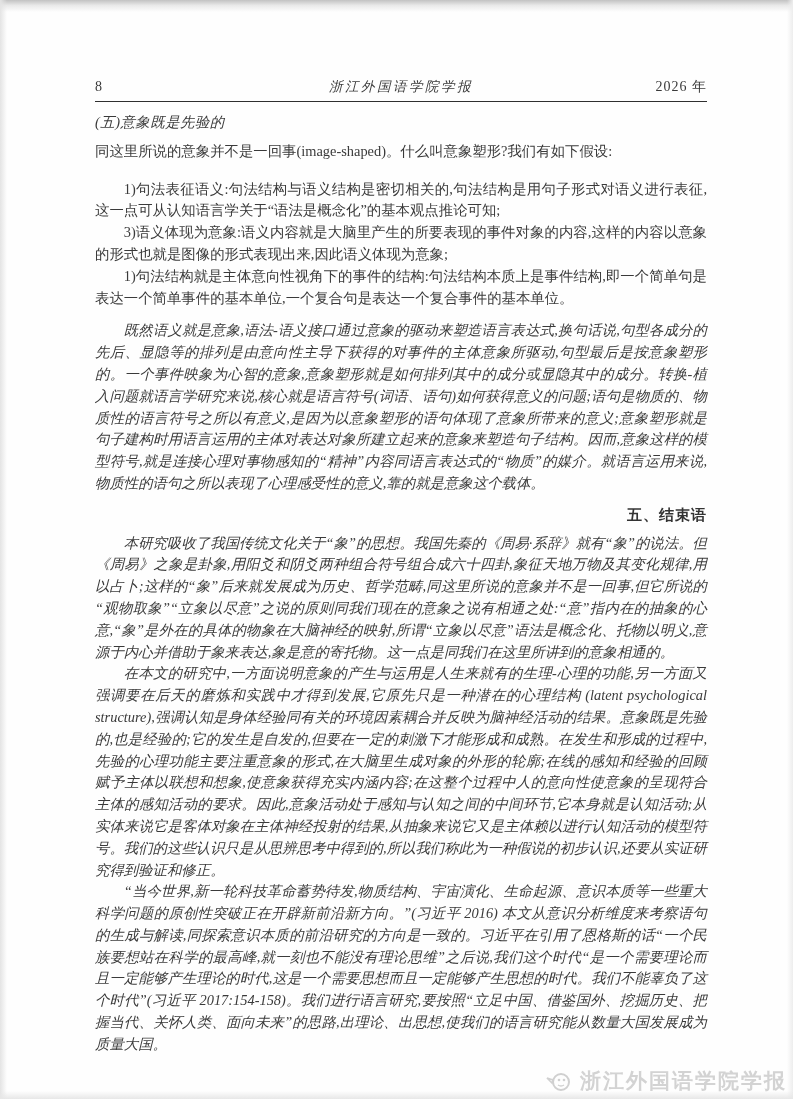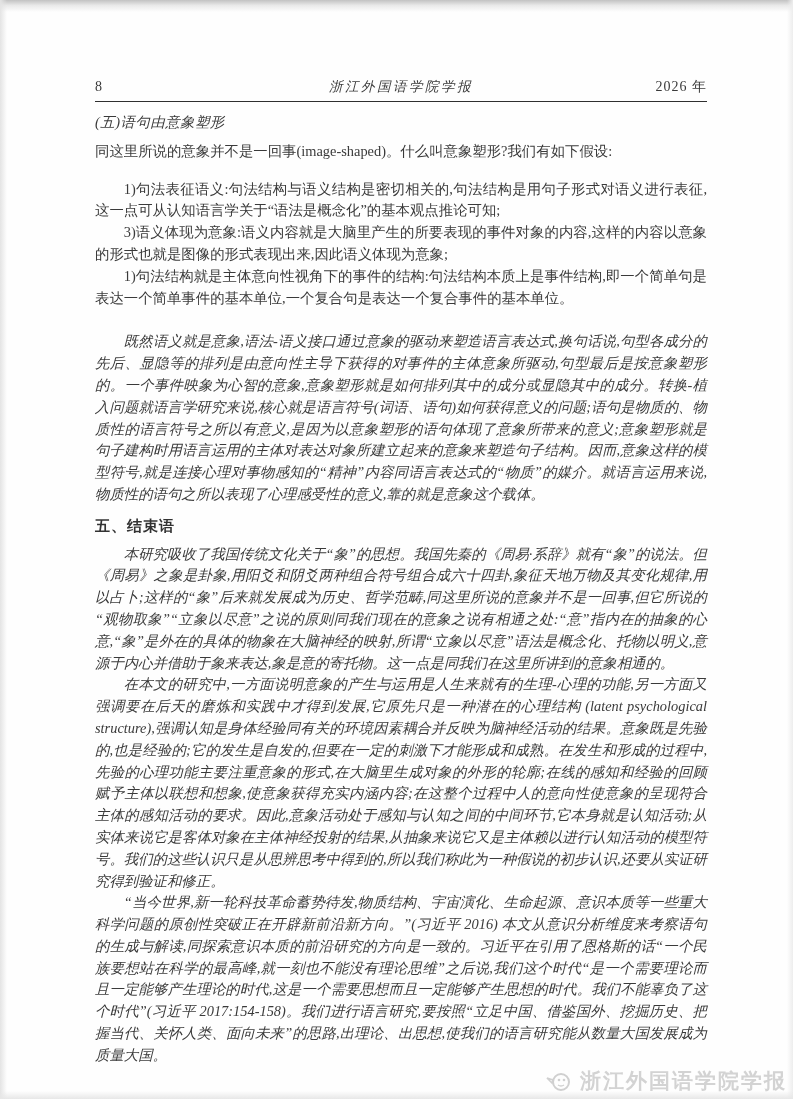--- a/index.html
+++ b/index.html
@@ -55,26 +55,26 @@
     text-justify: inter-ideograph;
   }
   .content p { margin: 0; }
   .subsection {
     margin: 0 0 7px 0;
     font-size: 14.4px; font-weight: normal; font-style: italic;
     letter-spacing: 0.5px;
   }
   .intro { margin-bottom: 16px !important; }
   .hyp-list p { text-indent: 2em; }
-  .hyp-list { margin-bottom: 22px; }
+  .hyp-list { margin-bottom: 11px; }
   .indent { text-indent: 2em; font-style: italic; }
   .section-heading {
     margin: 10px 0 6px 0;
     font-size: 15px; font-weight: bold;
-    text-align: left; letter-spacing: 1px;
+    text-align: right; letter-spacing: 1px;
     color: #333333;
   }
 
   .watermark {
     position: absolute;
     right: 6px; bottom: 6px;
     display: flex; flex-direction: column; align-items: flex-end;
     line-height: 1.15;
   }
   .brand-row { display: flex; align-items: center; gap: 6px; }
@@ -99,21 +99,21 @@
   <div class="edge-right"></div>
   <div class="edge-bottom"></div>
 
   <header class="page-header">
     <span class="page-num">8</span>
     <span class="journal">浙江外国语学院学报</span>
     <span class="year">2026 年</span>
   </header>
 
   <main class="content">
-    <h3 class="subsection">(五)语句由意象塑形</h3>
+    <h3 class="subsection">(五)意象既是先验的</h3>
     <p class="intro">同这里所说的意象并不是一回事(image-shaped)。什么叫意象塑形?我们有如下假设:</p>
 
     <div class="hyp-list">
       <p>1)句法表征语义:句法结构与语义结构是密切相关的,句法结构是用句子形式对语义进行表征,这一点可从认知语言学关于“语法是概念化”的基本观点推论可知;</p>
       <p>3)语义体现为意象:语义内容就是大脑里产生的所要表现的事件对象的内容,这样的内容以意象的形式也就是图像的形式表现出来,因此语义体现为意象;</p>
       <p>1)句法结构就是主体意向性视角下的事件的结构:句法结构本质上是事件结构,即一个简单句是表达一个简单事件的基本单位,一个复合句是表达一个复合事件的基本单位。</p>
     </div>
 
     <p class="indent">既然语义就是意象,语法-语义接口通过意象的驱动来塑造语言表达式,换句话说,句型各成分的先后、显隐等的排列是由意向性主导下获得的对事件的主体意象所驱动,句型最后是按意象塑形的。一个事件映象为心智的意象,意象塑形就是如何排列其中的成分或显隐其中的成分。转换-植入问题就语言学研究来说,核心就是语言符号(词语、语句)如何获得意义的问题;语句是物质的、物质性的语言符号之所以有意义,是因为以意象塑形的语句体现了意象所带来的意义;意象塑形就是句子建构时用语言运用的主体对表达对象所建立起来的意象来塑造句子结构。因而,意象这样的模型符号,就是连接心理对事物感知的“精神”内容同语言表达式的“物质”的媒介。就语言运用来说,物质性的语句之所以表现了心理感受性的意义,靠的就是意象这个载体。</p>
 

